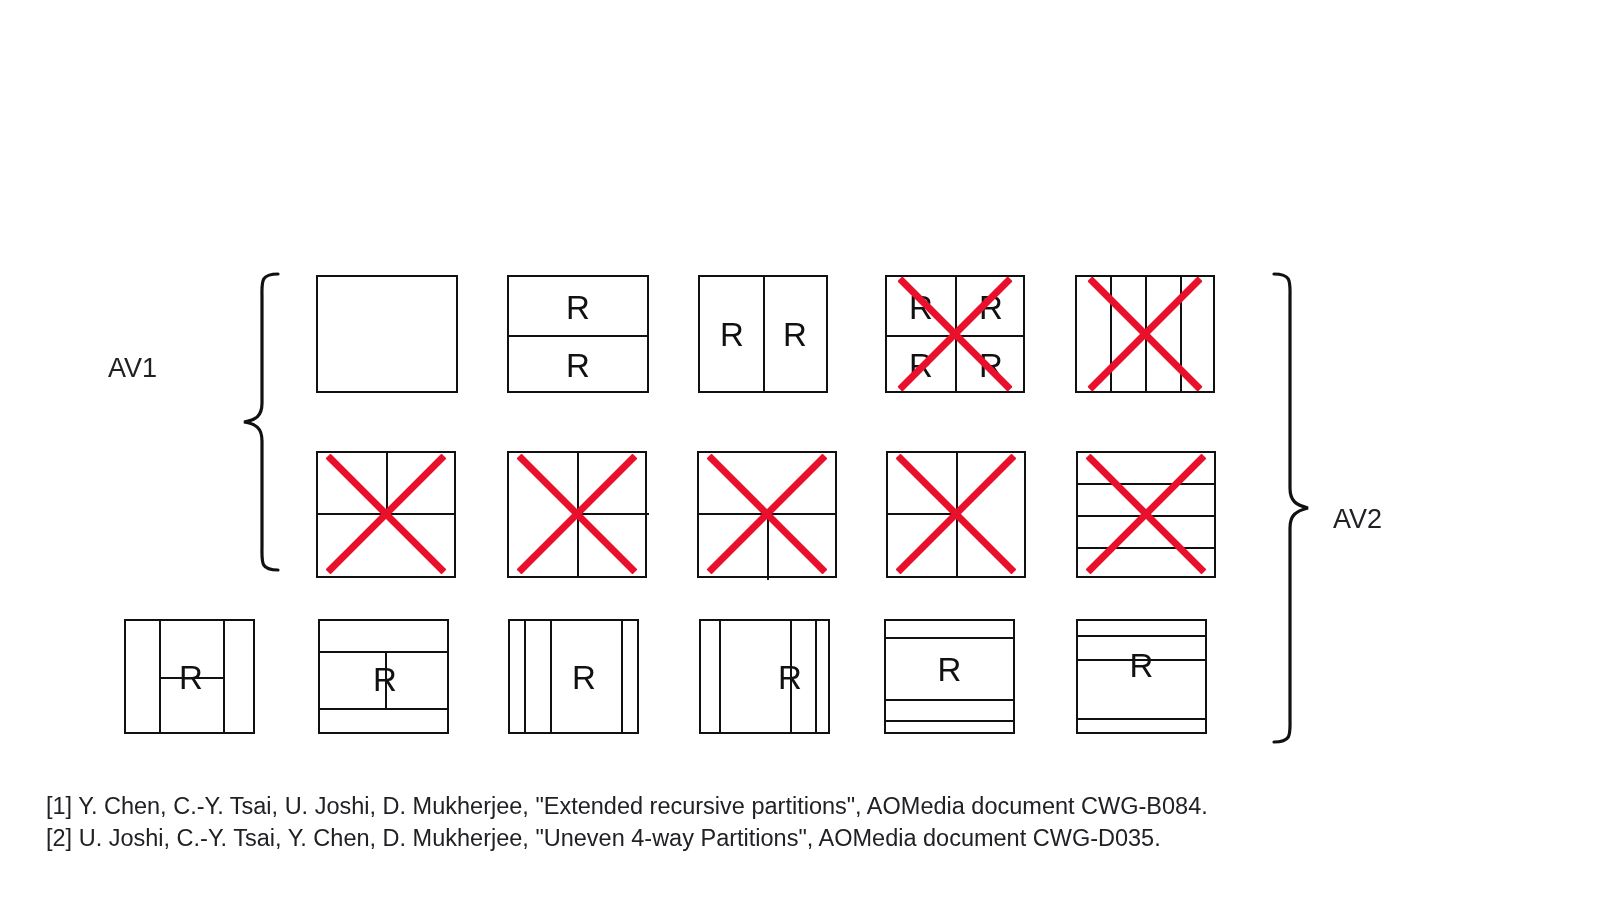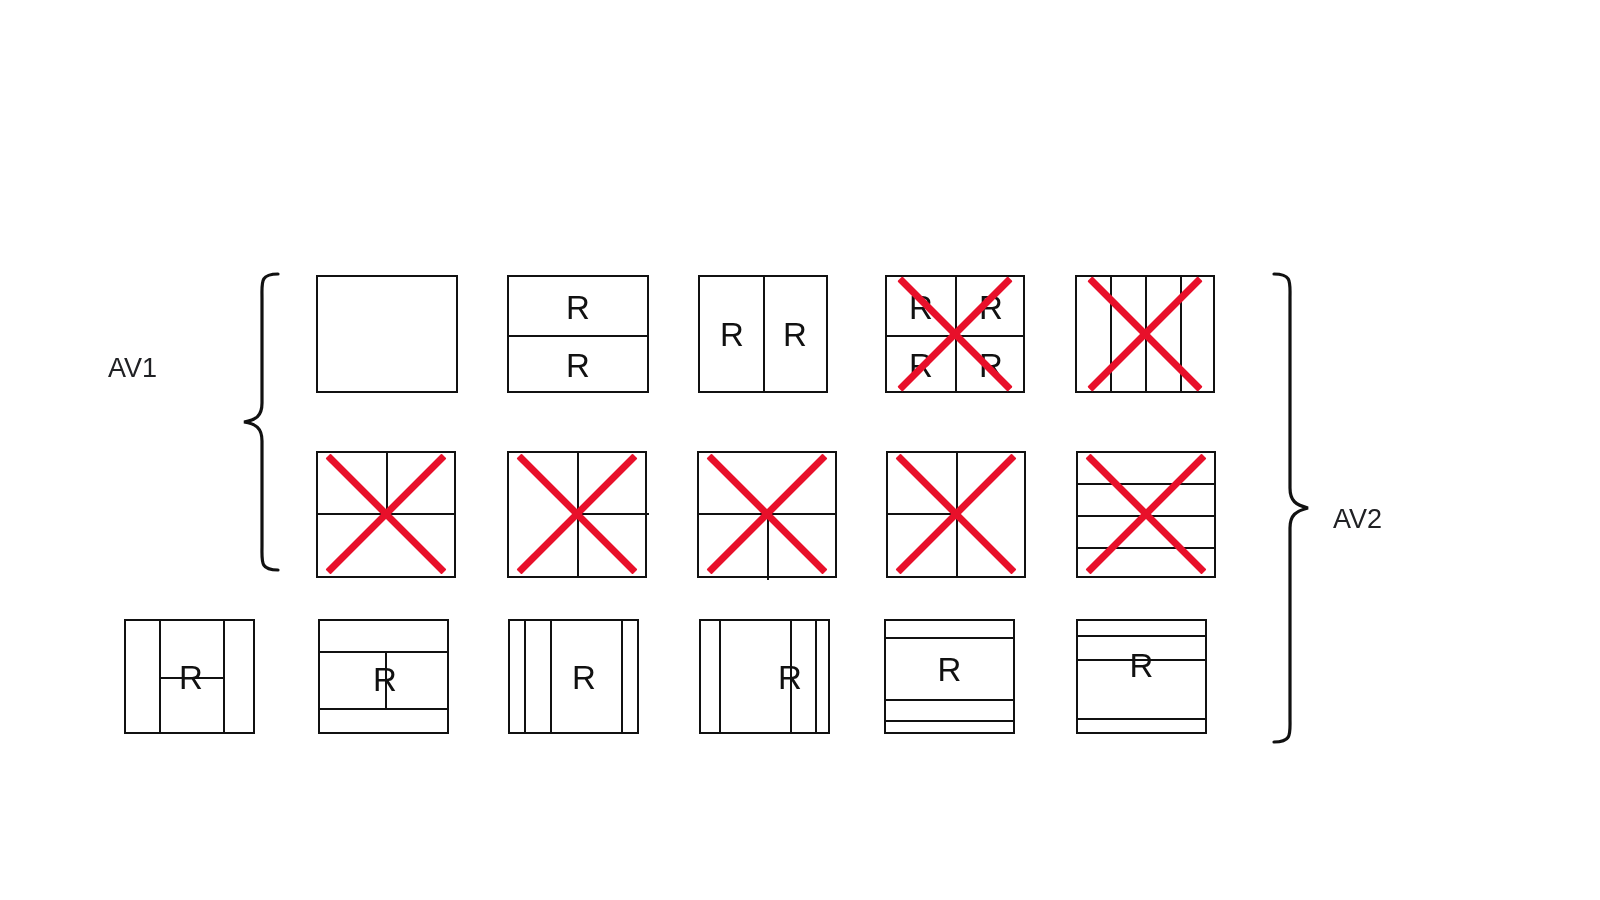--- a/index.html
+++ b/index.html
@@ -257,14 +257,18 @@
 
     <div class="fig" style="left:1076px; top:619px; width:131px; height:115px;">
       <span class="ln lnh" style="top:14px;"></span>
       <span class="ln lnh" style="top:38px;"></span>
       <span class="ln lnh" style="top:97px;"></span>
       <span class="rlab" style="left:50%; top:44px;">R</span>
     </div>
 
   </div>
 
+  <div class="footnotes">
+    <div>[1] Y. Chen, C.-Y. Tsai, U. Joshi, D. Mukherjee, "Extended recursive partitions", AOMedia document CWG-B084.</div>
+    <div>[2] U. Joshi, C.-Y. Tsai, Y. Chen, D. Mukherjee, "Uneven 4-way Partitions", AOMedia document CWG-D035.</div>
+  </div>
 
 </div>
 
 </body></html>

